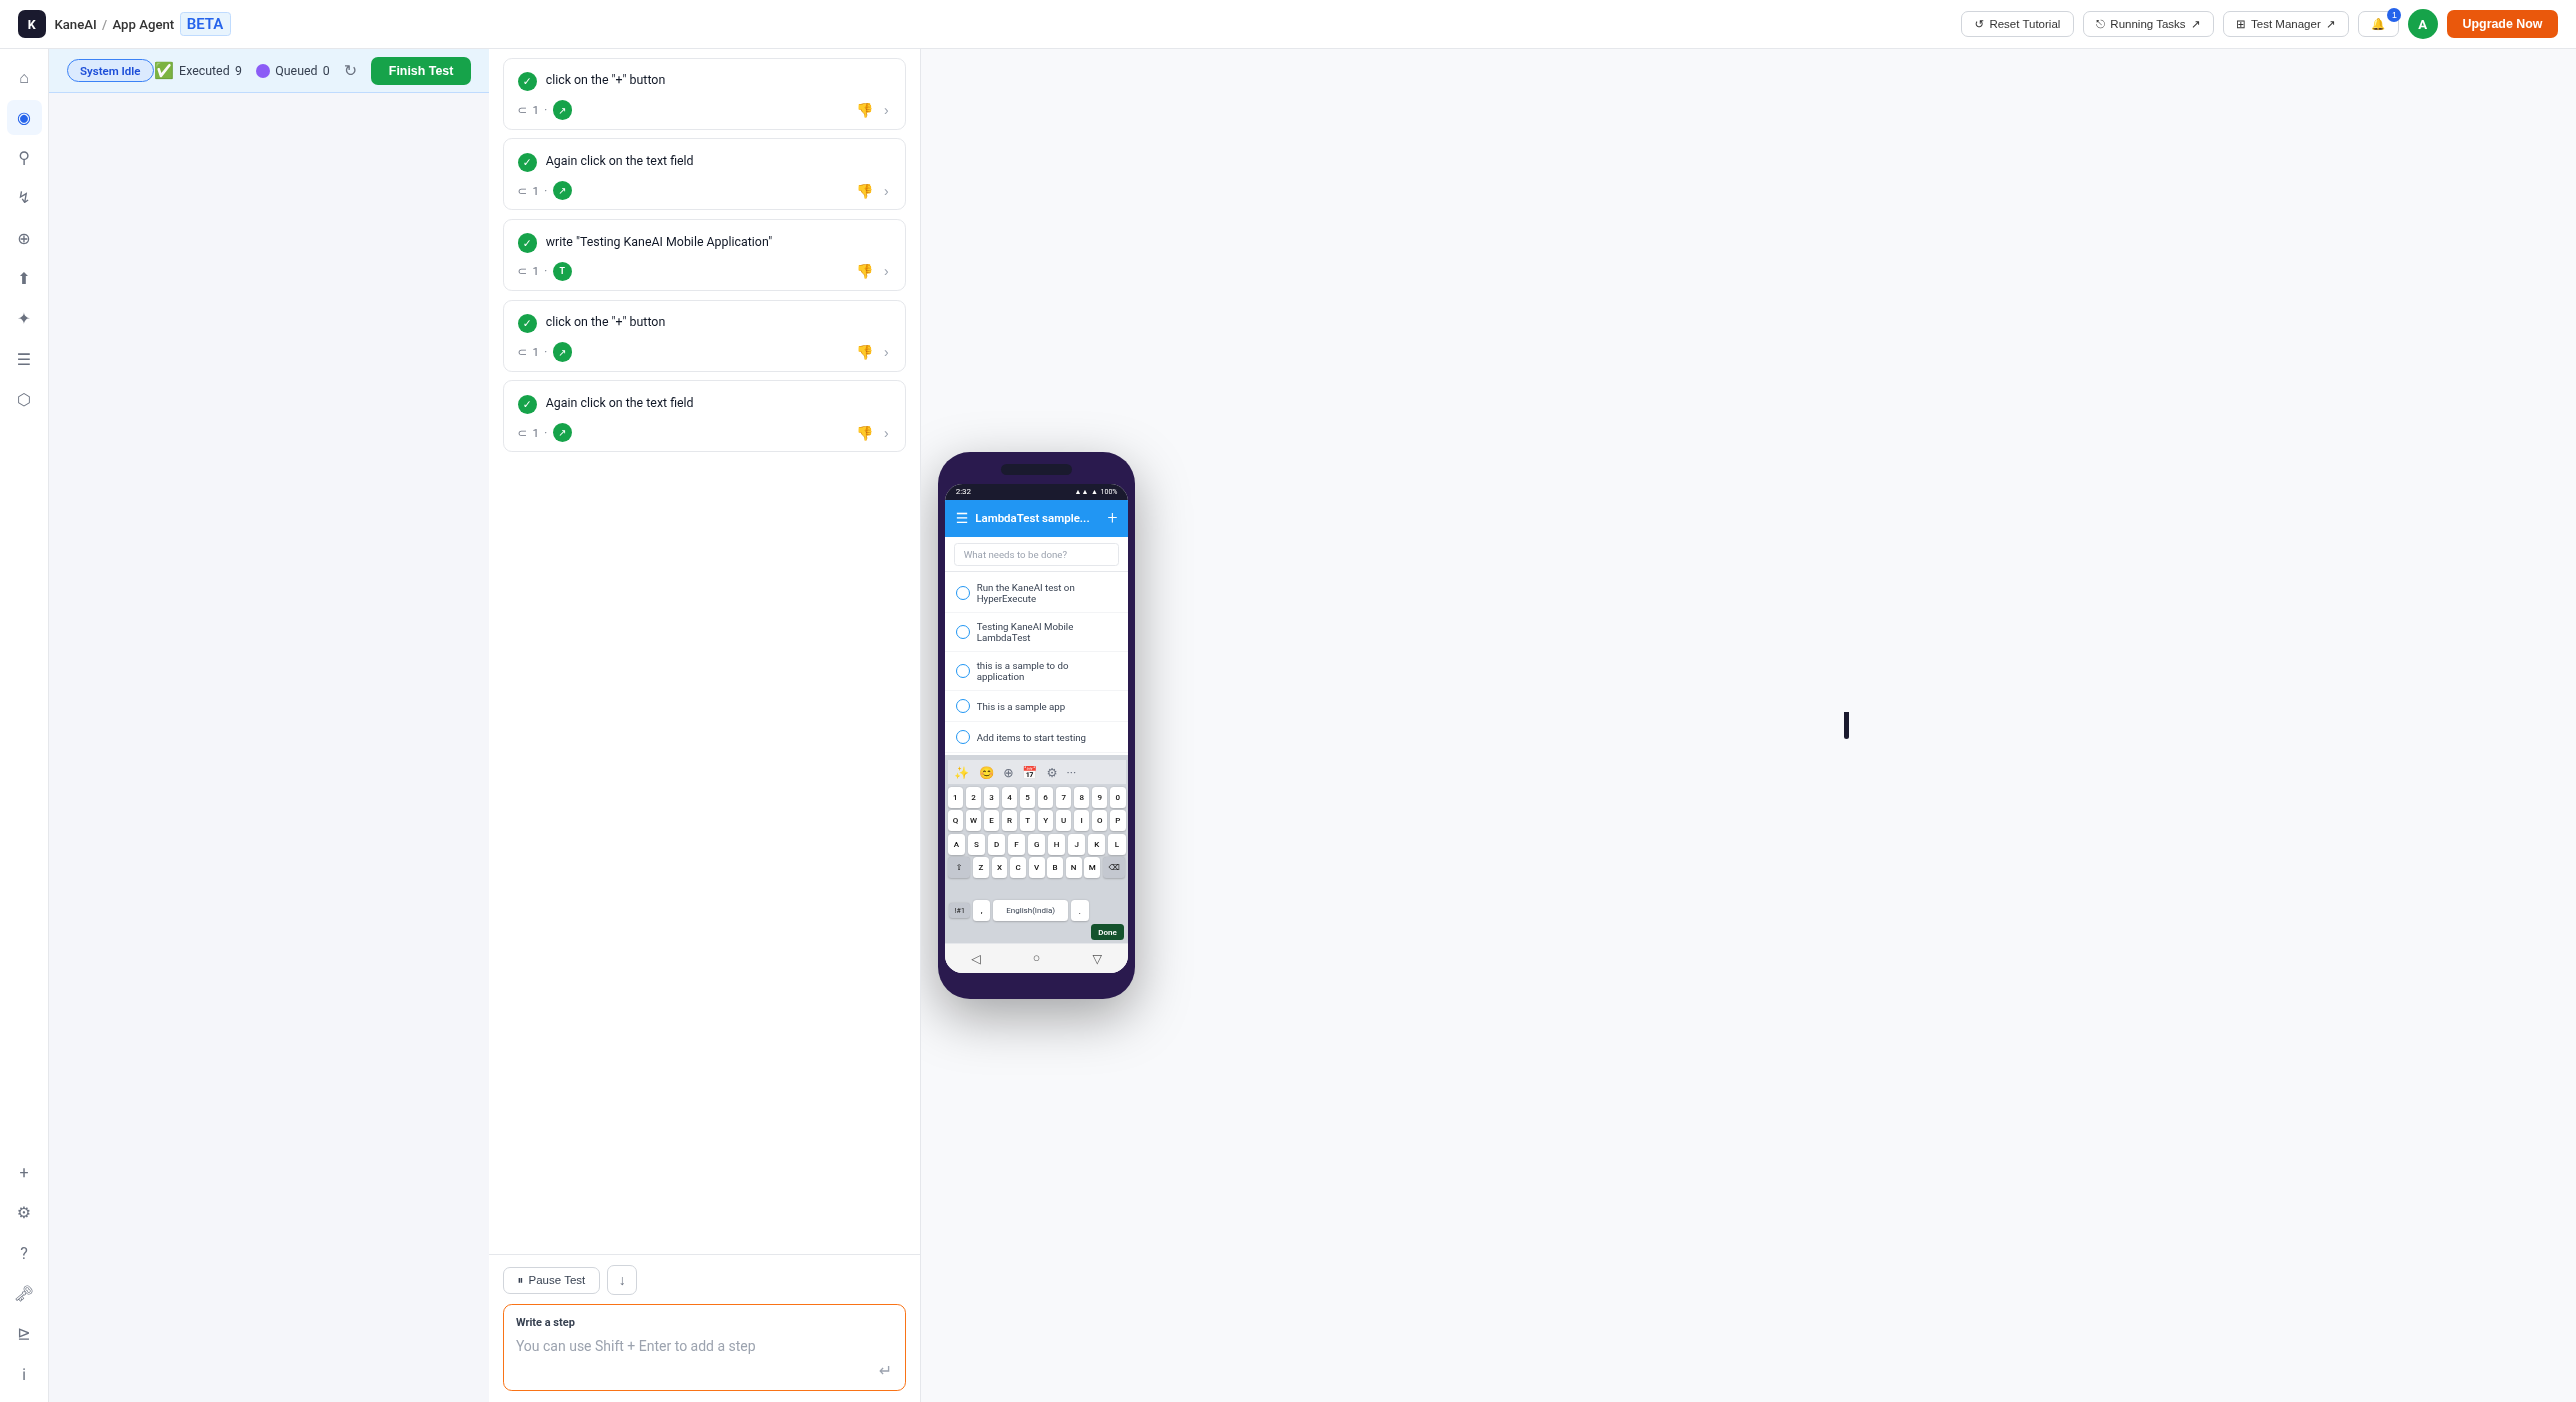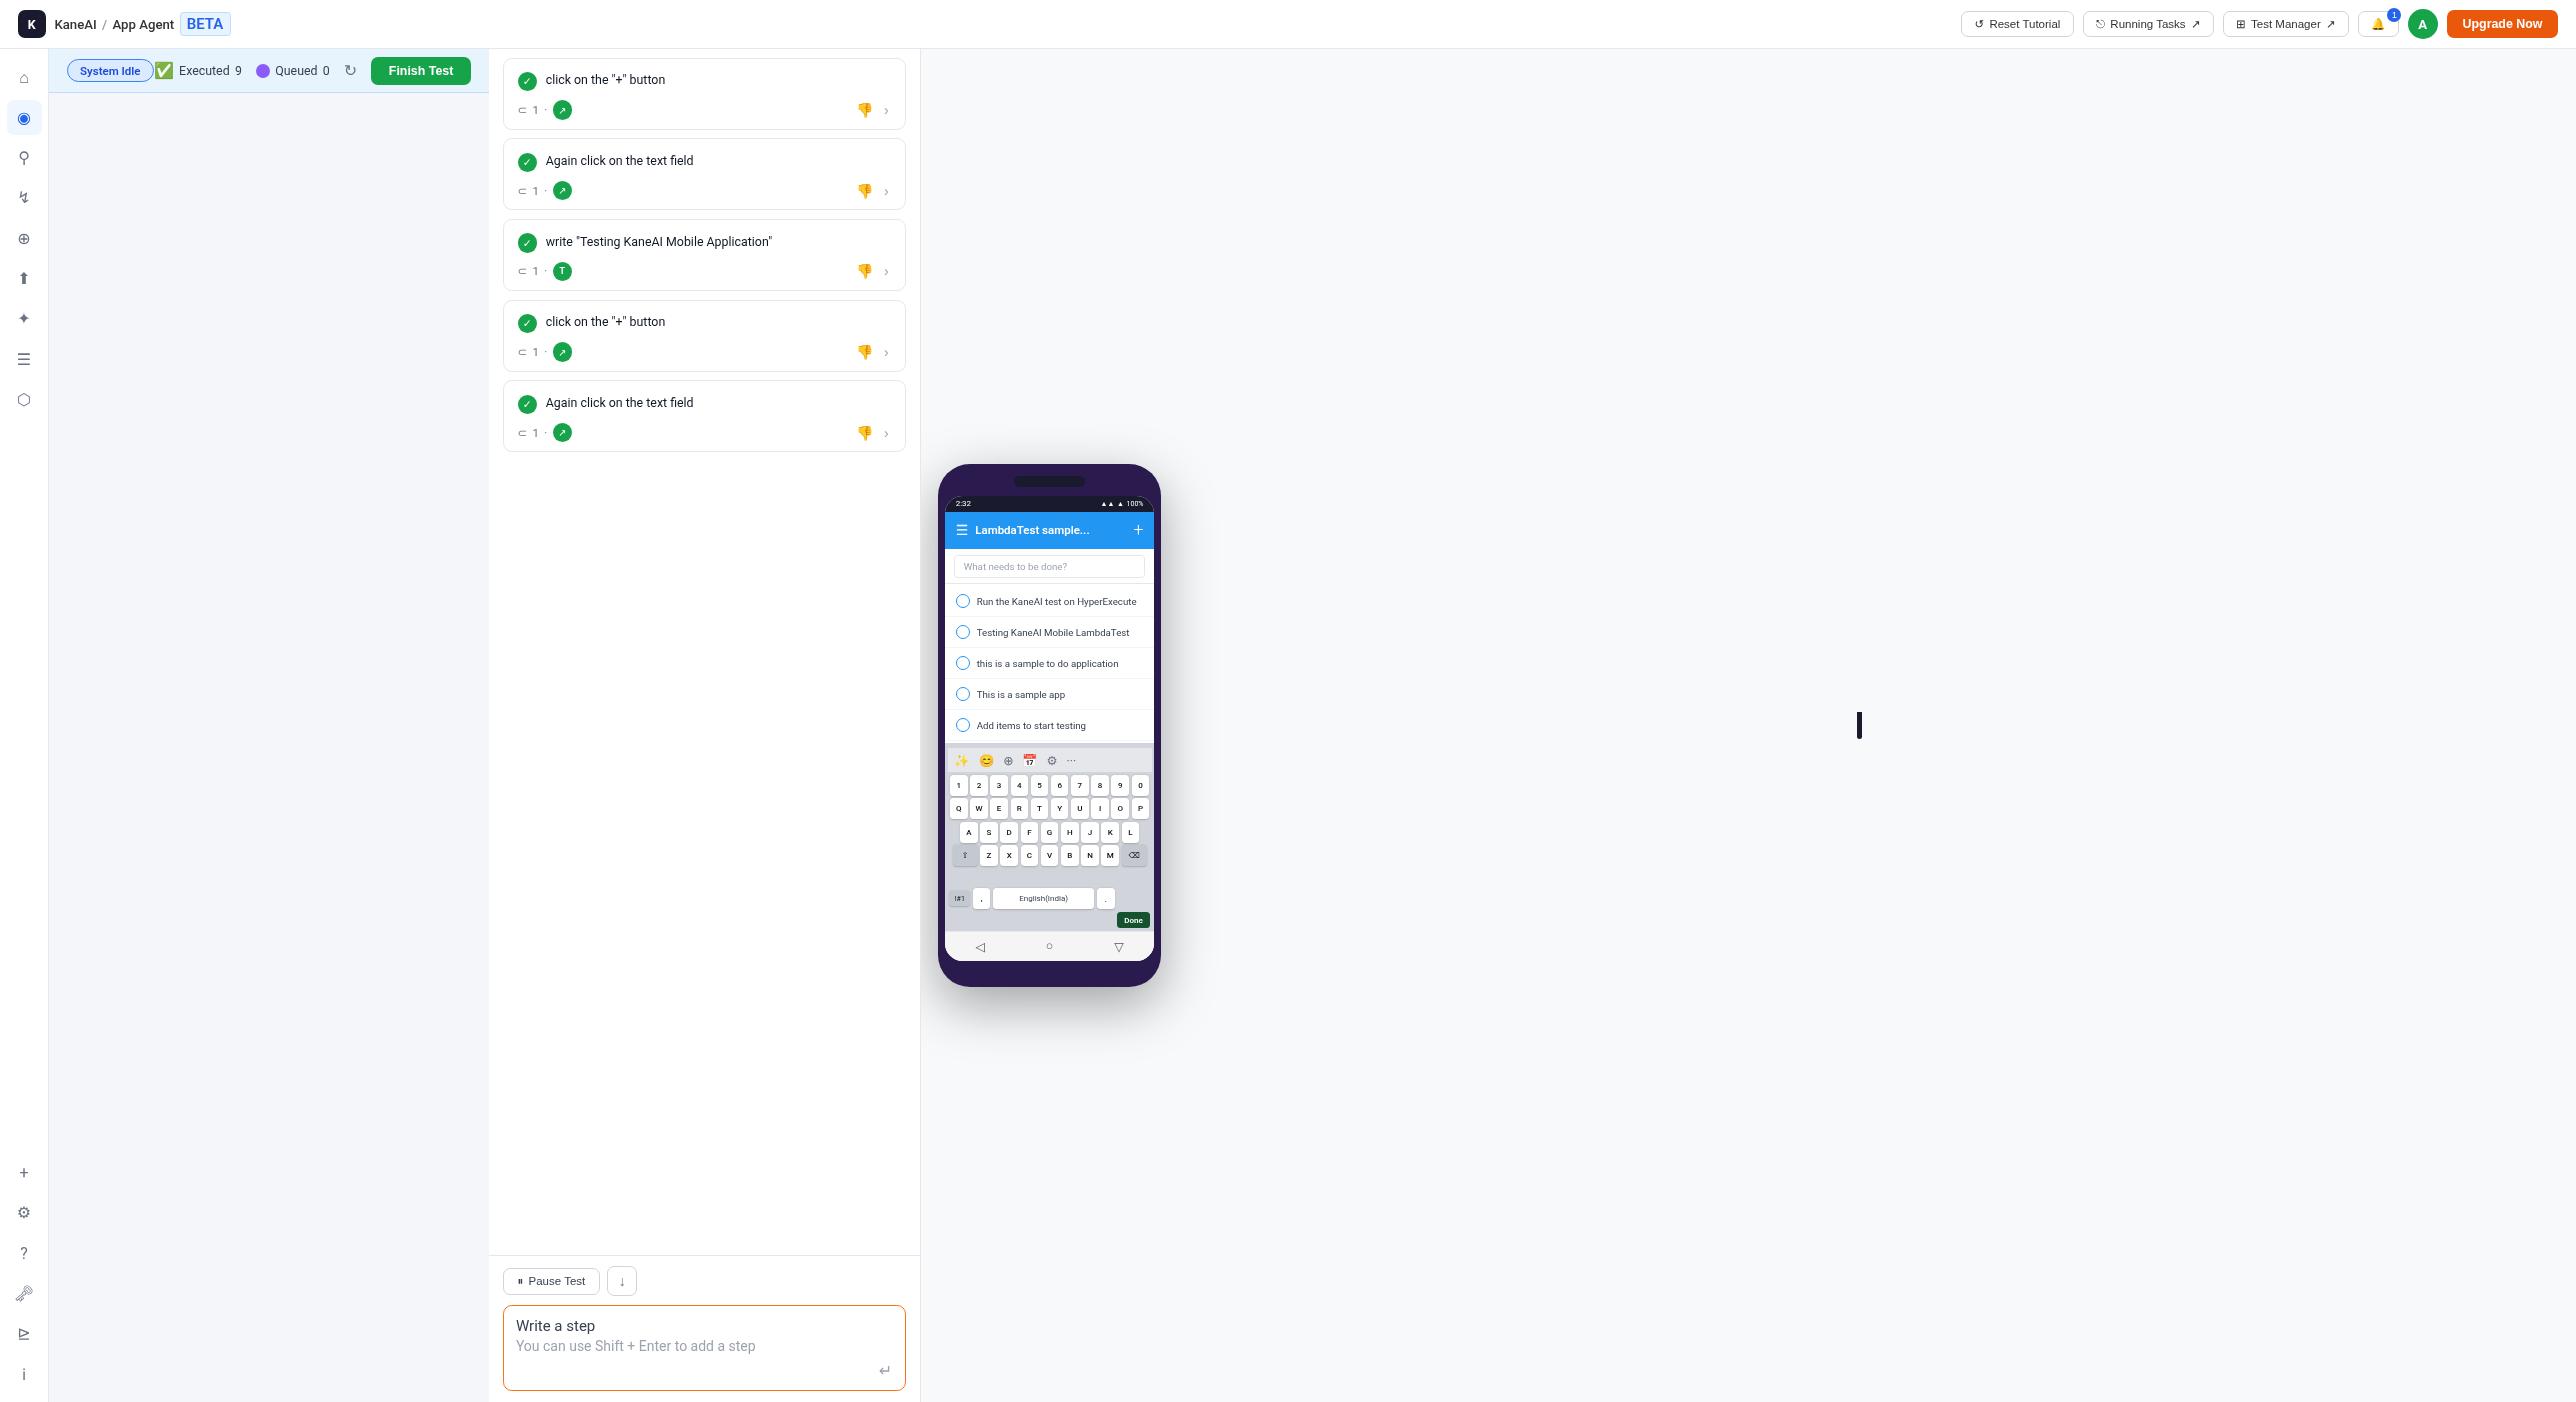--- a/index.html
+++ b/index.html
@@ -75,34 +75,34 @@
     .step-icon-text { width: 19.4px; height: 19.4px; background: #16a34a; border-radius: 50%; display: flex; align-items: center; justify-content: center; color: #fff; font-size: 8.8px; font-weight: 700; }
     .step-actions { display: flex; align-items: center; gap: 7px; color: #9ca3af; }
     .step-action-btn { background: none; border: none; color: #9ca3af; cursor: pointer; font-size: 14px; padding: 1.8px; }
 
     
     .bottom-controls { padding: 10.6px 14px; border-top: 0.9px solid #e5e7eb; display: flex; flex-direction: column; gap: 8.8px; }
     .control-btns { display: flex; align-items: center; gap: 7px; }
     .pause-btn { display: flex; align-items: center; gap: 5.3px; border: 0.9px solid #d1d5db; background: #fff; border-radius: 7px; padding: 6.2px 14px; font-size: 11.5px; color: #374151; cursor: pointer; }
     .down-btn { width: 30px; height: 30px; border: 0.9px solid #d1d5db; background: #fff; border-radius: 7px; display: flex; align-items: center; justify-content: center; color: #6b7280; cursor: pointer; font-size: 14px; }
     .write-step-box { border: 1.8px solid #f97316; border-radius: 8.8px; padding: 10.6px 12.4px; min-height: 71px; }
-    .write-step-label { font-size: 15px; font-weight: 400; color: #374151; margin-bottom: 3px; }
+    .write-step-label { font-size: 11px; font-weight: 700; color: #374151; margin-bottom: 9px; }
     .write-step-placeholder { font-size: 14px; color: #9ca3af; }
     .write-step-footer { display: flex; justify-content: flex-end; margin-top: 7px; color: #9ca3af; font-size: 16px; }
 
     
     .device-panel {
       flex: 1; background: #f8f9fb; display: flex; flex-direction: column; overflow: hidden;
     }
     .device-label { padding: 10.6px 21px; font-size: 12.4px; color: #374151; border-bottom: 0.9px solid #e5e7eb; background: #fff; }
     .device-viewport { flex: 1; display: flex; align-items: center; justify-content: center; overflow: auto; padding: 17.6px; }
 
     
     .phone-outer {
-      width: 223px; background: #2a1a4e; border-radius: 32px;
+      width: 197px; background: #2a1a4e; border-radius: 32px;
       padding: 12.4px 7px 26.5px; position: relative;
       box-shadow: 0 17.6px 53px rgba(0,0,0,0.35);
     }
     .phone-notch { width: 71px; height: 10.6px; background: #1a1a2e; border-radius: 7px; margin: 0 auto 8.8px; }
     .phone-screen { background: #fff; border-radius: 17.6px; overflow: hidden; }
     .phone-status-bar { background: #1a1a2e; display: flex; align-items: center; justify-content: space-between; padding: 3.5px 10.6px; font-size: 8px; color: #fff; }
     .phone-status-right { display: flex; align-items: center; gap: 2.6px; font-size: 7px; }
 
     
     .app-header { background: #2196f3; display: flex; align-items: center; justify-content: space-between; padding: 8.8px 10.6px; }

